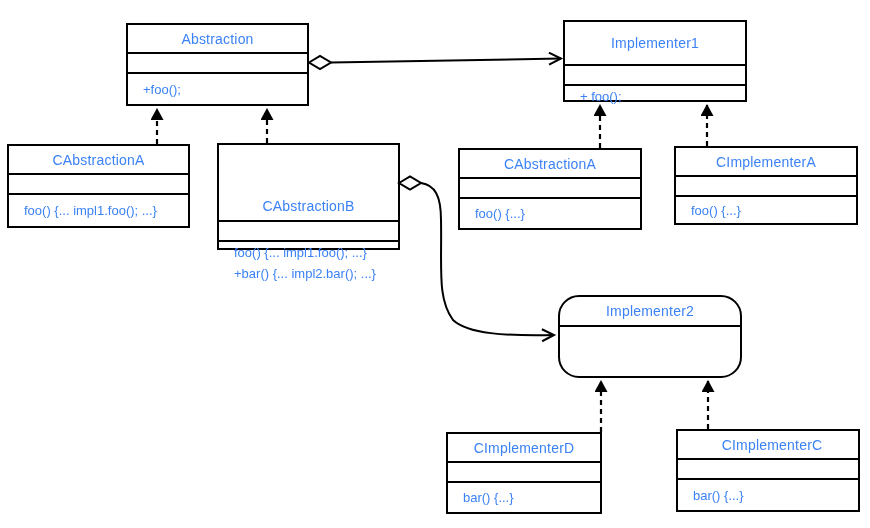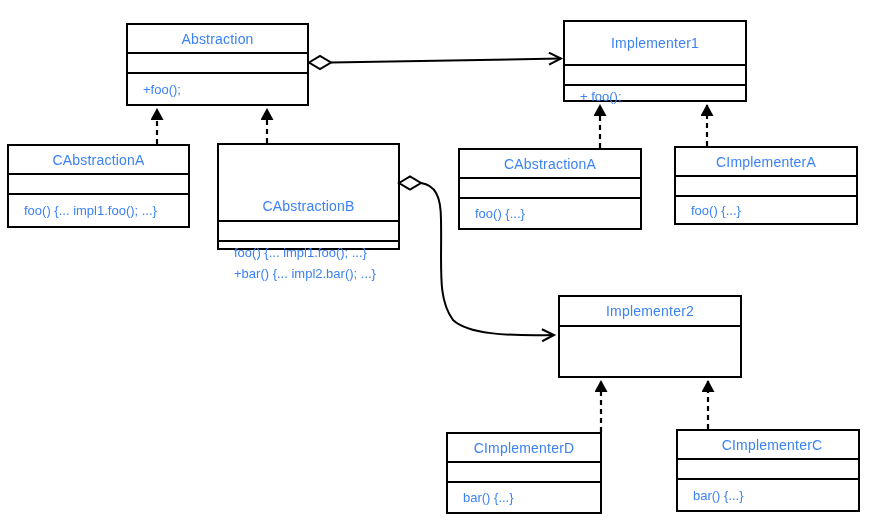--- a/index.html
+++ b/index.html
@@ -101,21 +101,21 @@
   </div>
 
   <div class="uml-box" style="left:674px; top:146px; width:184px; height:79px;">
     <div class="sec-title" style="height:27px;">CImplementerA</div>
     <div class="sec-attrs" style="height:20px;"></div>
     <div class="sec-methods">
       <div>foo() {...}</div>
     </div>
   </div>
 
-  <div class="uml-box" style="left:558px; top:295px; width:184px; height:83px;">
+  <div class="uml-box" style="left:558px; top:295px; width:184px; height:83px;border-radius:21px;">
     <div class="sec-title" style="height:28px;">Implementer2</div>
     <div class="sec-attrs" style="height:20px;"></div>
   </div>
 
   <div class="uml-box" style="left:446px; top:432px; width:156px; height:82px;">
     <div class="sec-title" style="height:27px;">CImplementerD</div>
     <div class="sec-attrs" style="height:20px;"></div>
     <div class="sec-methods">
       <div>bar() {...}</div>
     </div>

